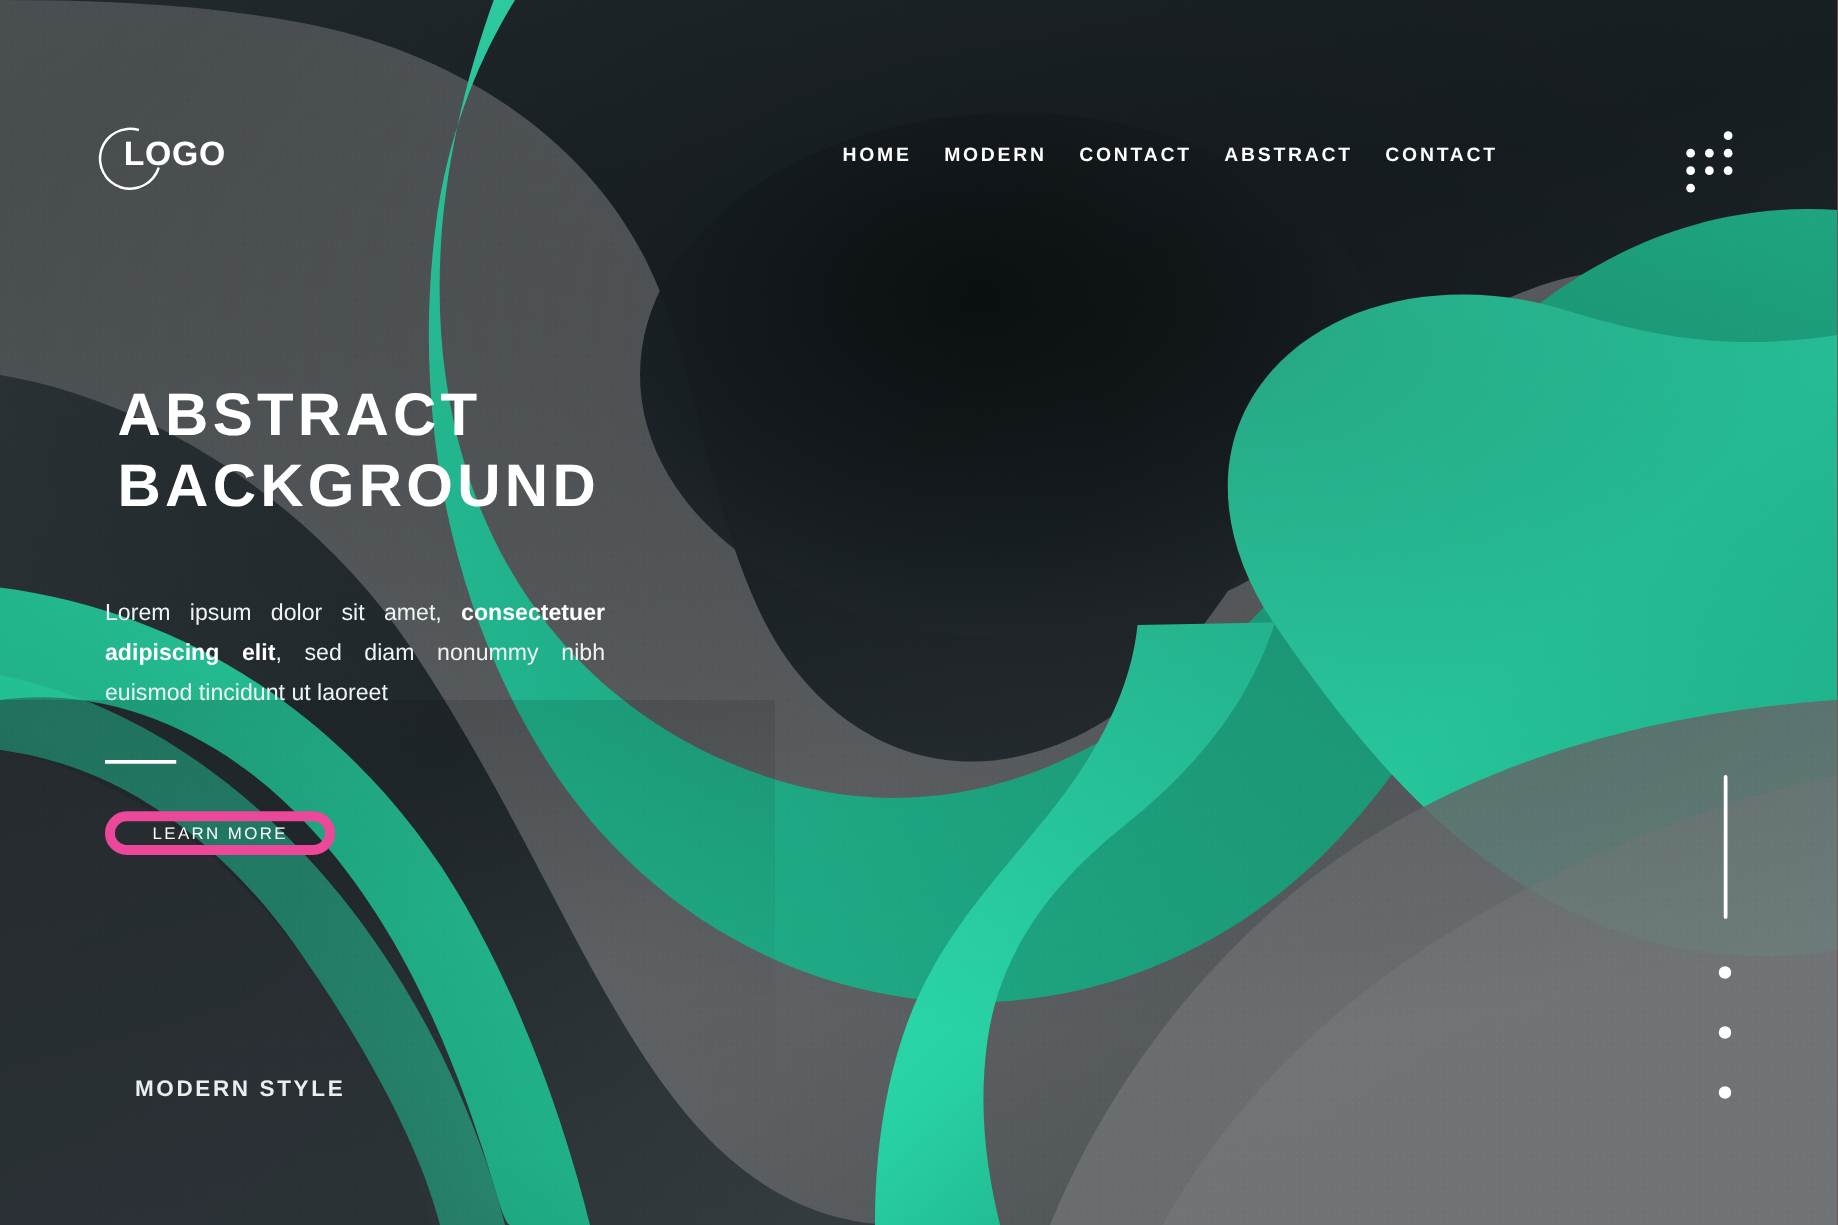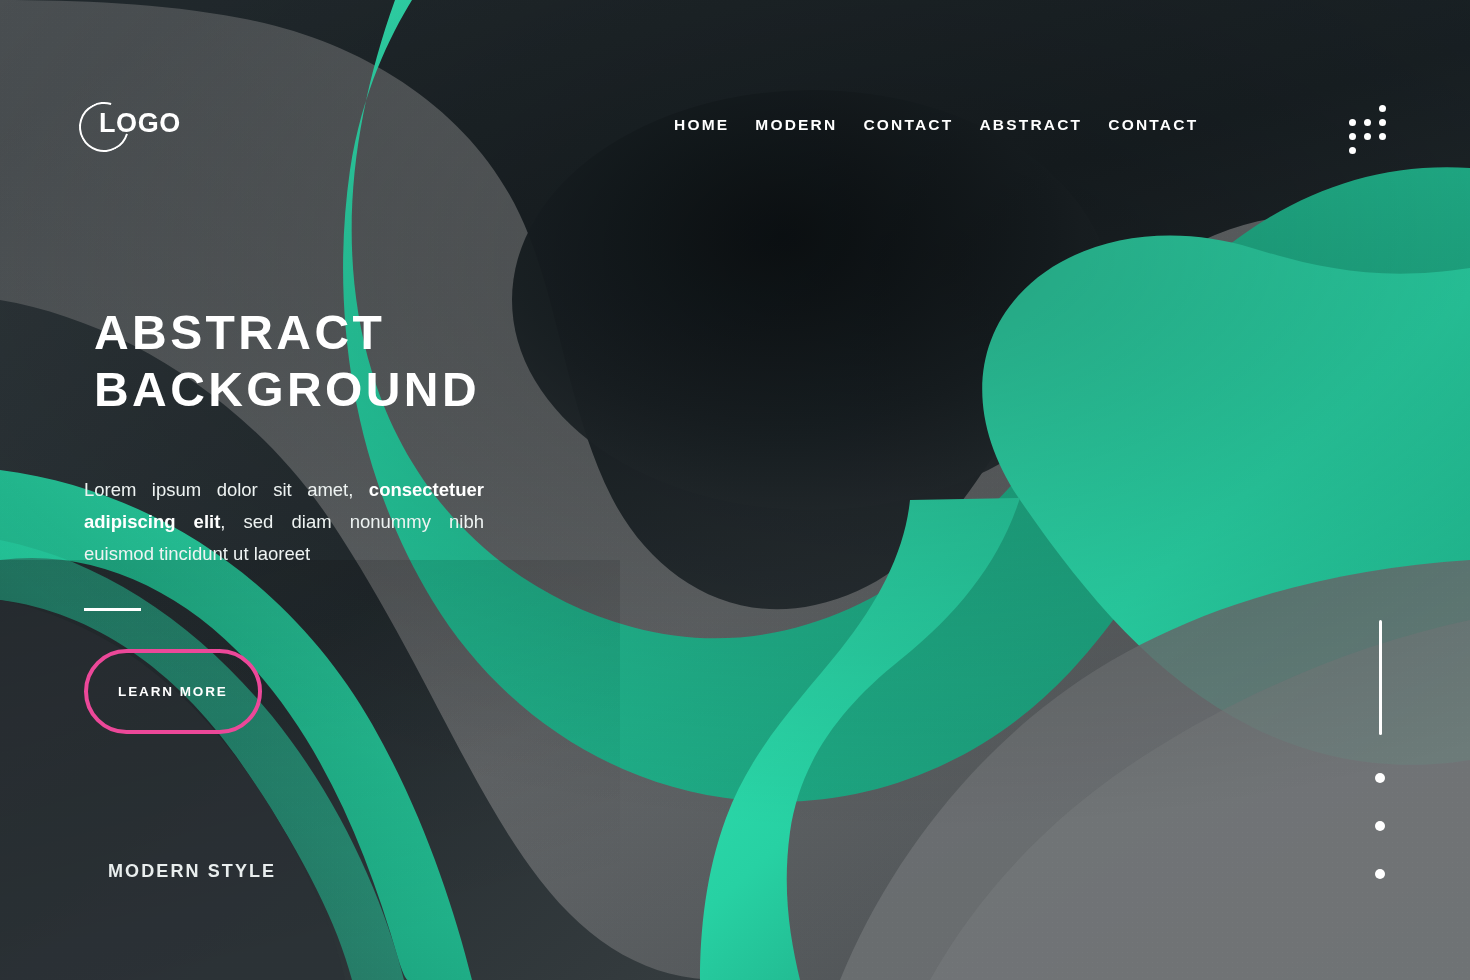--- a/index.html
+++ b/index.html
@@ -130,25 +130,25 @@
     margin-top:38px;
     width:57px; height:3px;
     background:#ffffff;
   }
 
   .cta {
     margin-top:38px;
     display:inline-block;
     color:#ffffff;
     background:transparent;
-    border:4px solid #ec4899;
+    border:8px solid #ec4899;
     border-radius:999px;
-    padding:31px 30px;
+    padding:2px 30px;
     font-size:13.5px;
-    font-weight:700;
+    font-weight:400;
     letter-spacing:1.9px;
     cursor:pointer;
     font-family:"Liberation Sans", sans-serif;
   }
 
   .tagline {
     position:absolute; left:108px; top:861px;
     color:#e9eeee;
     font-size:18px;
     font-weight:700;

